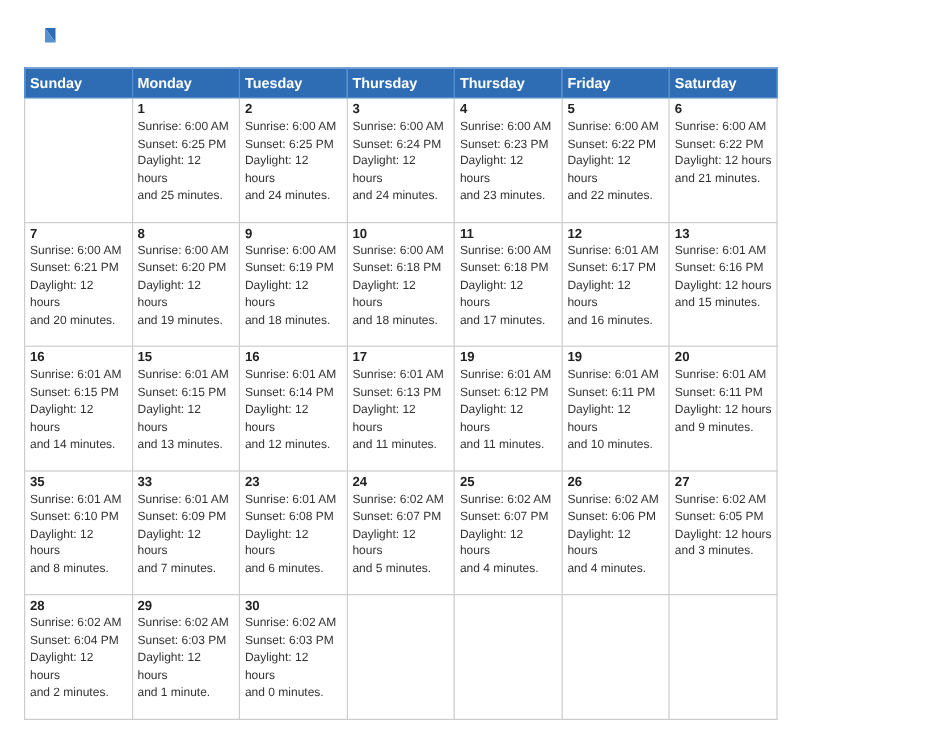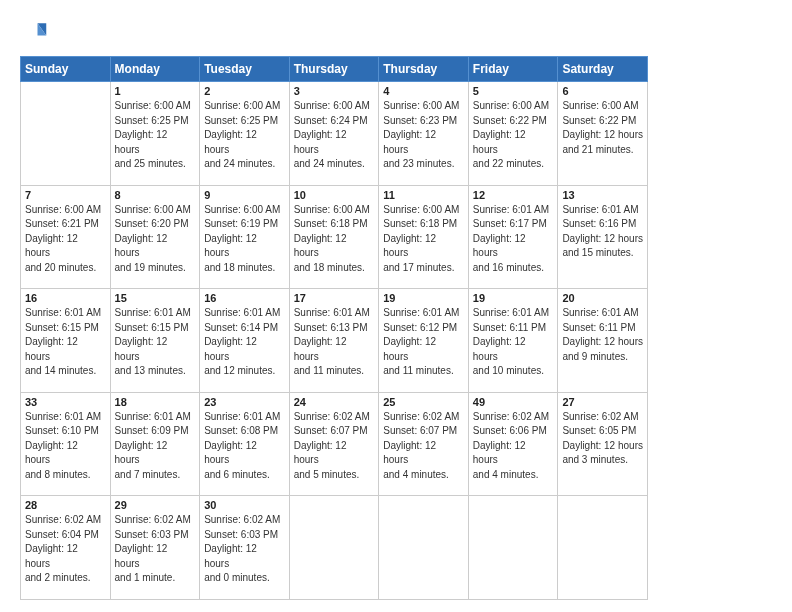--- a/index.html
+++ b/index.html
@@ -212,41 +212,41 @@
             <span class="day-number">19</span>
             <div class="cell-text">Sunrise: 6:01 AM<br>Sunset: 6:11 PM<br>Daylight: 12 hours<br>and 10 minutes.</div>
           </td>
           <td>
             <span class="day-number">20</span>
             <div class="cell-text">Sunrise: 6:01 AM<br>Sunset: 6:11 PM<br>Daylight: 12 hours<br>and 9 minutes.</div>
           </td>
         </tr>
         <tr>
           <td>
+            <span class="day-number">35</span>
+            <div class="cell-text">Sunrise: 6:01 AM<br>Sunset: 6:10 PM<br>Daylight: 12 hours<br>and 8 minutes.</div>
+          </td>
+          <td>
             <span class="day-number">33</span>
-            <div class="cell-text">Sunrise: 6:01 AM<br>Sunset: 6:10 PM<br>Daylight: 12 hours<br>and 8 minutes.</div>
-          </td>
-          <td>
-            <span class="day-number">18</span>
             <div class="cell-text">Sunrise: 6:01 AM<br>Sunset: 6:09 PM<br>Daylight: 12 hours<br>and 7 minutes.</div>
           </td>
           <td>
             <span class="day-number">23</span>
             <div class="cell-text">Sunrise: 6:01 AM<br>Sunset: 6:08 PM<br>Daylight: 12 hours<br>and 6 minutes.</div>
           </td>
           <td>
             <span class="day-number">24</span>
             <div class="cell-text">Sunrise: 6:02 AM<br>Sunset: 6:07 PM<br>Daylight: 12 hours<br>and 5 minutes.</div>
           </td>
           <td>
             <span class="day-number">25</span>
             <div class="cell-text">Sunrise: 6:02 AM<br>Sunset: 6:07 PM<br>Daylight: 12 hours<br>and 4 minutes.</div>
           </td>
           <td>
-            <span class="day-number">49</span>
+            <span class="day-number">26</span>
             <div class="cell-text">Sunrise: 6:02 AM<br>Sunset: 6:06 PM<br>Daylight: 12 hours<br>and 4 minutes.</div>
           </td>
           <td>
             <span class="day-number">27</span>
             <div class="cell-text">Sunrise: 6:02 AM<br>Sunset: 6:05 PM<br>Daylight: 12 hours<br>and 3 minutes.</div>
           </td>
         </tr>
         <tr>
           <td>
             <span class="day-number">28</span>

